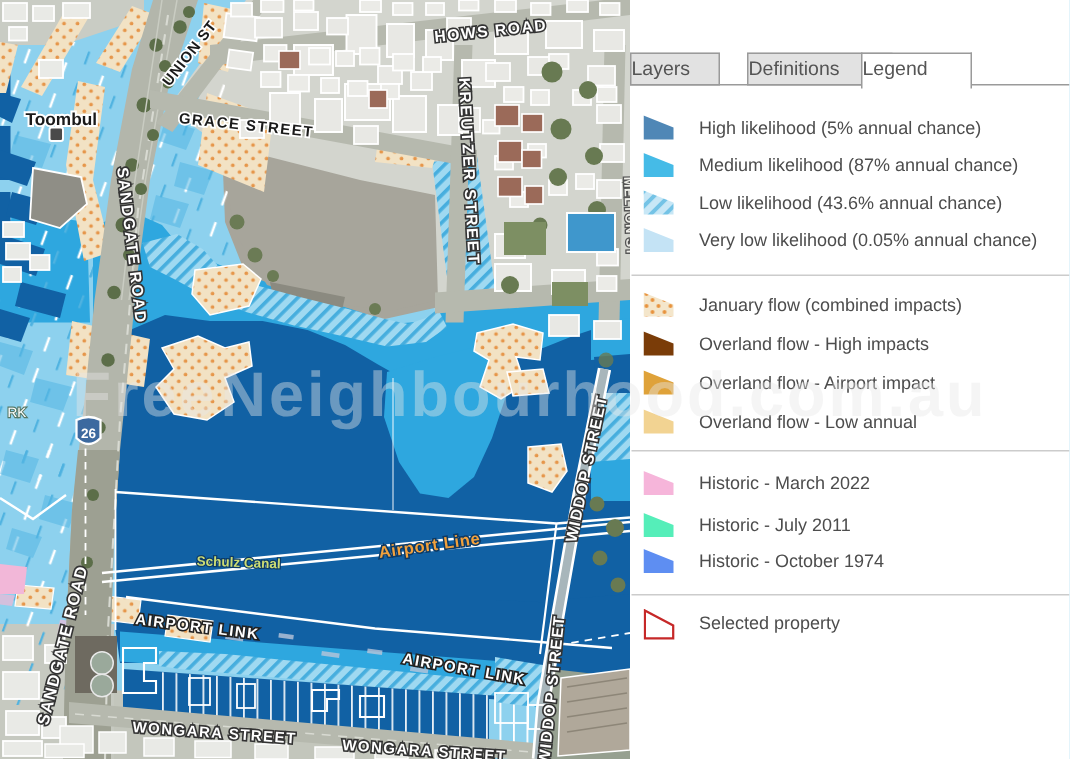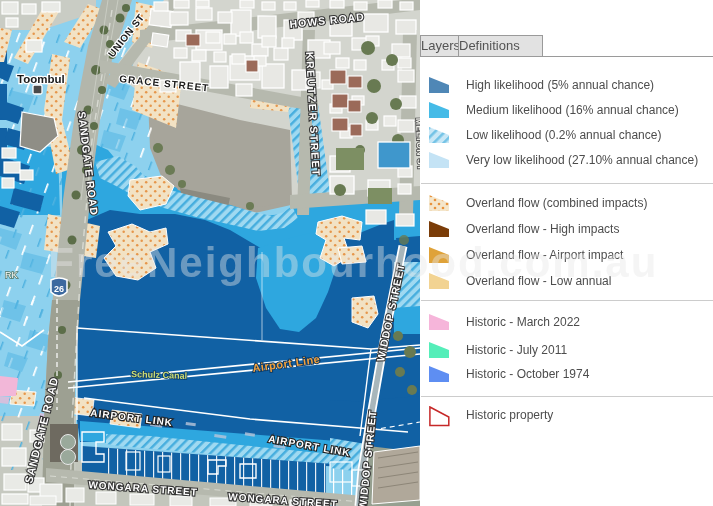--- a/index.html
+++ b/index.html
@@ -404,66 +404,67 @@
   <text x="88" y="488" font-size="10" fill="#ffffff" stroke="#333333" stroke-width="2.2" paint-order="stroke" letter-spacing="1" transform="rotate(4 88 490)">WONGARA STREET</text>
   <text x="228" y="500" font-size="10" fill="#ffffff" stroke="#333333" stroke-width="2.2" paint-order="stroke" letter-spacing="1" transform="rotate(4 228 500)">WONGARA STREET</text>
   <text x="253" y="372" font-size="11" fill="#f2a13c" stroke="#0c3a66" stroke-width="2" paint-order="stroke" letter-spacing="0.5" transform="rotate(-8 253 372)">Airport Line</text>
   <text x="131" y="377" font-size="9" fill="#ccdc74" stroke="#0c3a66" stroke-width="1.6" paint-order="stroke" transform="rotate(2 131 377)">Schulz Canal</text>
   <text x="5" y="278" font-size="9" fill="#ffffff" stroke="#557766" stroke-width="1.5" paint-order="stroke" font-weight="normal">RK</text>
  </g>
 </g>
 </svg>
 
 <div class="tab" id="tab1" style="left:420px;width:60px">Layers</div>
-<div class="tab" id="tab2" style="left:458px;width:85px">Definitions</div>
+<div class="tab" id="tab2" style="left:498px;width:97px">Definitions</div>
+<div class="tab" id="tab3" style="left:574px;width:74px">Legend</div>
 <div class="rule"></div>
 
 <div class="lr" style="top:76px">
       <svg width="21" height="18">
         <polygon points="0,1 20,9 20,17 0,17" fill="#4f87b6"></polygon>
       </svg>
       <span>High likelihood (5% annual chance)</span>
     </div>
 <div class="lr" style="top:101px">
       <svg width="21" height="18">
         <polygon points="0,1 20,9 20,17 0,17" fill="#45bbe7"></polygon>
       </svg>
-      <span>Medium likelihood (16% annual chance)</span>
+      <span>Medium likelihood (87% annual chance)</span>
     </div>
 <div class="lr" style="top:126px">
       <svg width="21" height="18">
         <defs>
           <pattern id="lh" width="7" height="7" patternUnits="userSpaceOnUse" patternTransform="rotate(-45)">
             <rect width="7" height="7" fill="#c8e7f6"></rect>
             <rect width="7" height="2.6" fill="#74c3e6"></rect>
           </pattern>
         </defs>
         <polygon points="0,1 20,9 20,17 0,17" fill="url(#lh)"></polygon>
       </svg>
-      <span>Low likelihood (0.2% annual chance)</span>
+      <span>Low likelihood (43.6% annual chance)</span>
     </div>
 <div class="lr" style="top:151px">
       <svg width="21" height="18">
         <polygon points="0,1 20,9 20,17 0,17" fill="#c4e3f5"></polygon>
       </svg>
-      <span>Very low likelihood (27.10% annual chance)</span>
+      <span>Very low likelihood (0.05% annual chance)</span>
     </div>
 <div class="div" style="top:183px"></div>
 <div class="lr" style="top:194px">
       <svg width="21" height="18">
         <defs>
           <pattern id="ld" width="8" height="8" patternUnits="userSpaceOnUse">
             <rect width="8" height="8" fill="#f4e6cb"></rect>
             <circle cx="2" cy="2" r="1.3" fill="#e8923c"></circle>
             <circle cx="6" cy="6" r="1.3" fill="#e8923c"></circle>
           </pattern>
         </defs>
         <polygon points="0,1 20,9 20,17 0,17" fill="url(#ld)"></polygon>
       </svg>
-      <span>Overland flow (combined impacts)</span>
+      <span>January flow (combined impacts)</span>
     </div>
 <div class="lr" style="top:220px">
       <svg width="21" height="18">
         <polygon points="0,1 20,9 20,17 0,17" fill="#7a3c08"></polygon>
       </svg>
       <span>Overland flow - High impacts</span>
     </div>
 <div class="lr" style="top:246px">
       <svg width="21" height="18">
         <polygon points="0,1 20,9 20,17 0,17" fill="#dfa239"></polygon>
@@ -493,20 +494,20 @@
       <svg width="21" height="18">
         <polygon points="0,1 20,9 20,17 0,17" fill="#5e8ef2"></polygon>
       </svg>
       <span>Historic - October 1974</span>
     </div>
 <div class="div" style="top:396px"></div>
 <div class="lr" style="top:406px">
       <svg width="22" height="21">
         <polygon points="0.9,1 19.8,11 19.8,19.5 0.9,19.5" fill="#ffffff" stroke="#c62828" stroke-width="1.5"></polygon>
       </svg>
-      <span>Historic property</span>
+      <span>Selected property</span>
     </div>
 
 <svg class="wm" width="713" height="506">
 <text x="145" y="277" text-anchor="end" font-family="Liberation Sans, sans-serif" font-size="42" font-weight="bold" letter-spacing="2" fill="rgba(230,230,230,0.42)">Free</text>
 <text x="147" y="277" font-family="Liberation Sans, sans-serif" font-size="42" font-weight="bold" letter-spacing="2" fill="rgba(230,230,230,0.42)">Neighbourhood.com.au</text>
 </svg>
 </div>
 
 </body></html>

